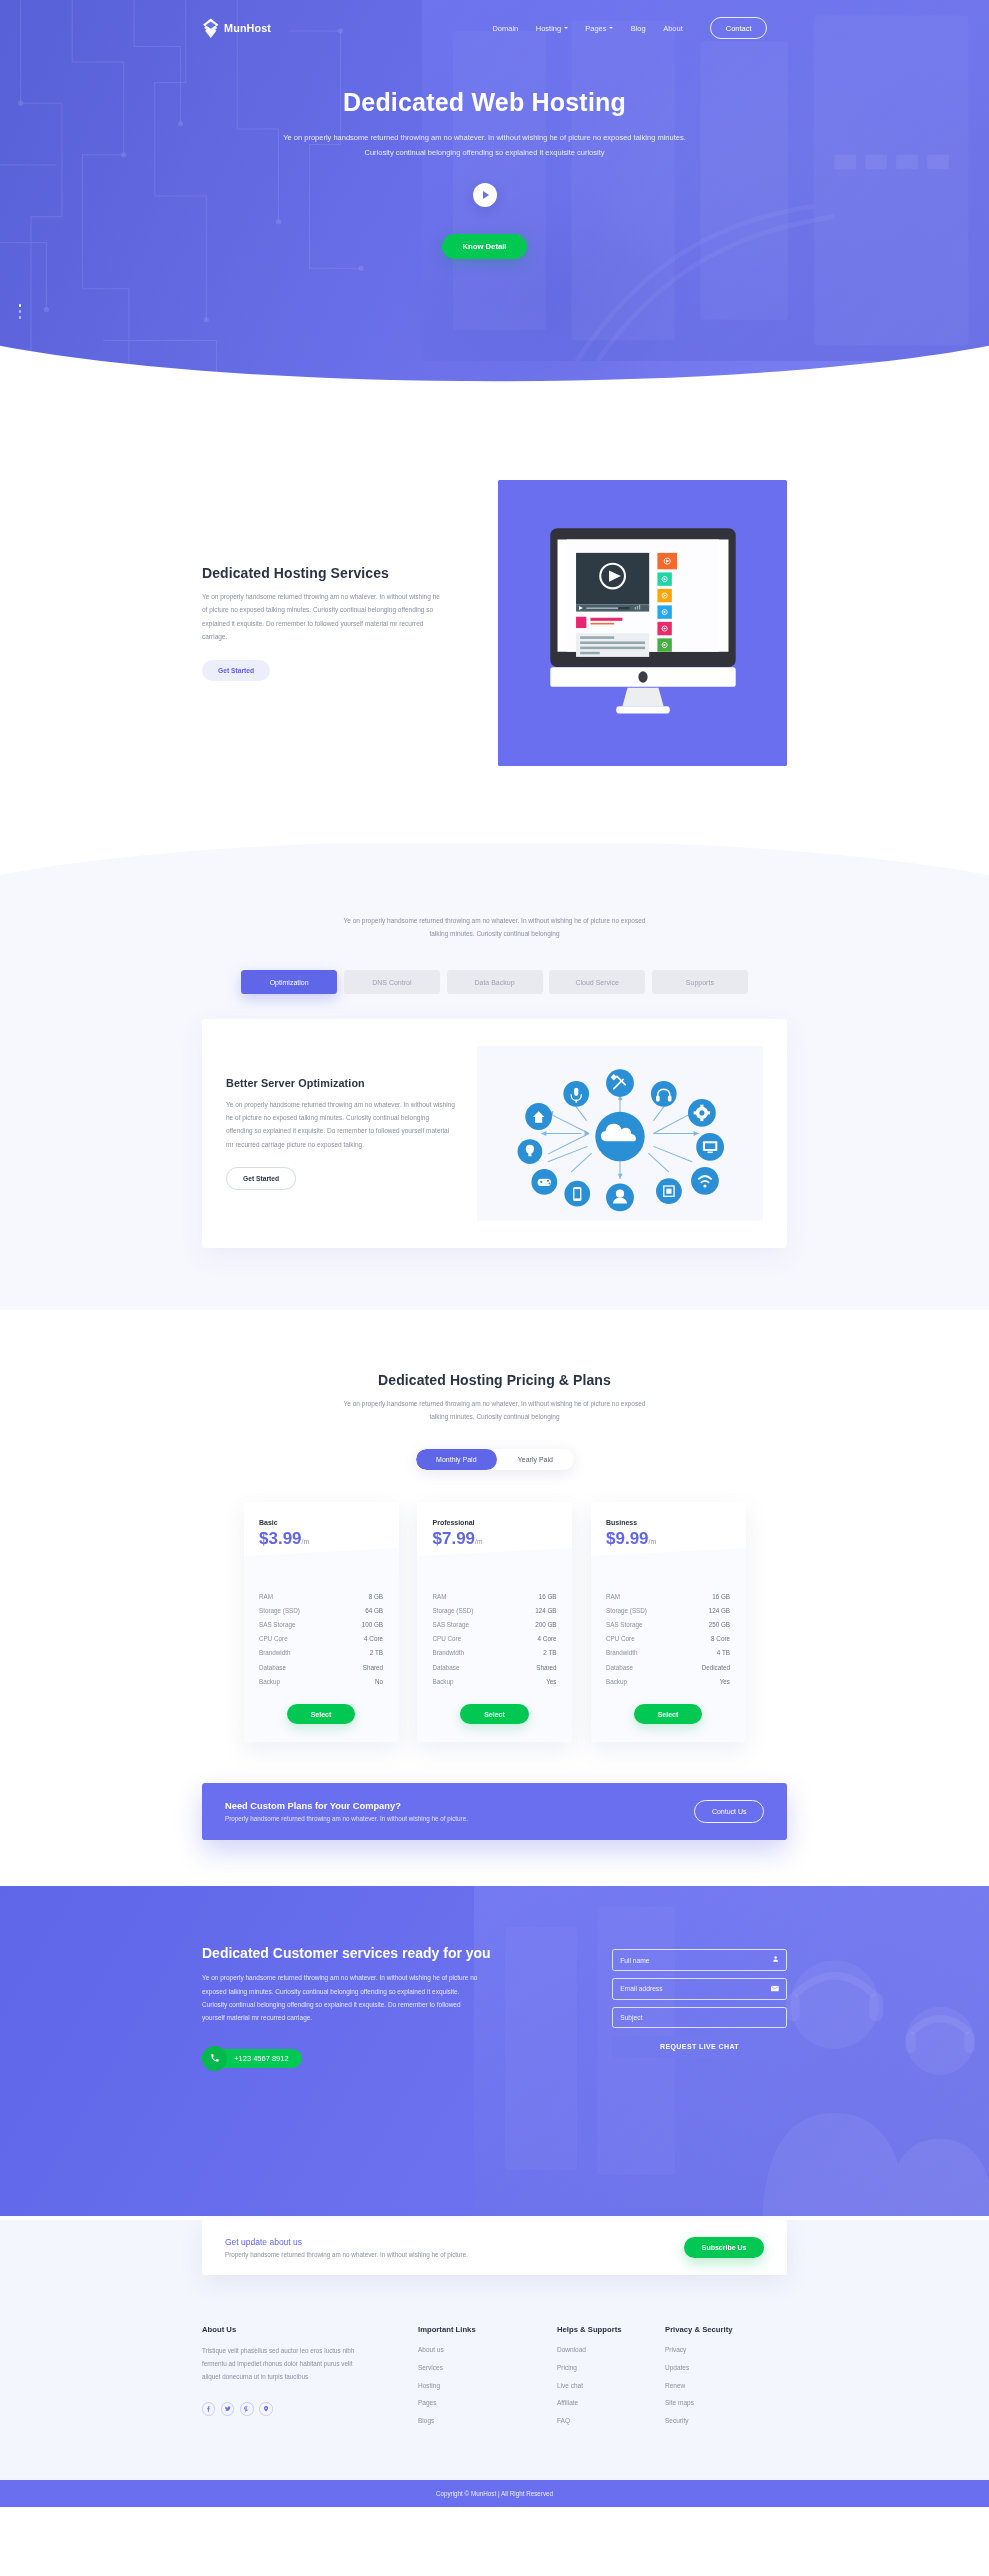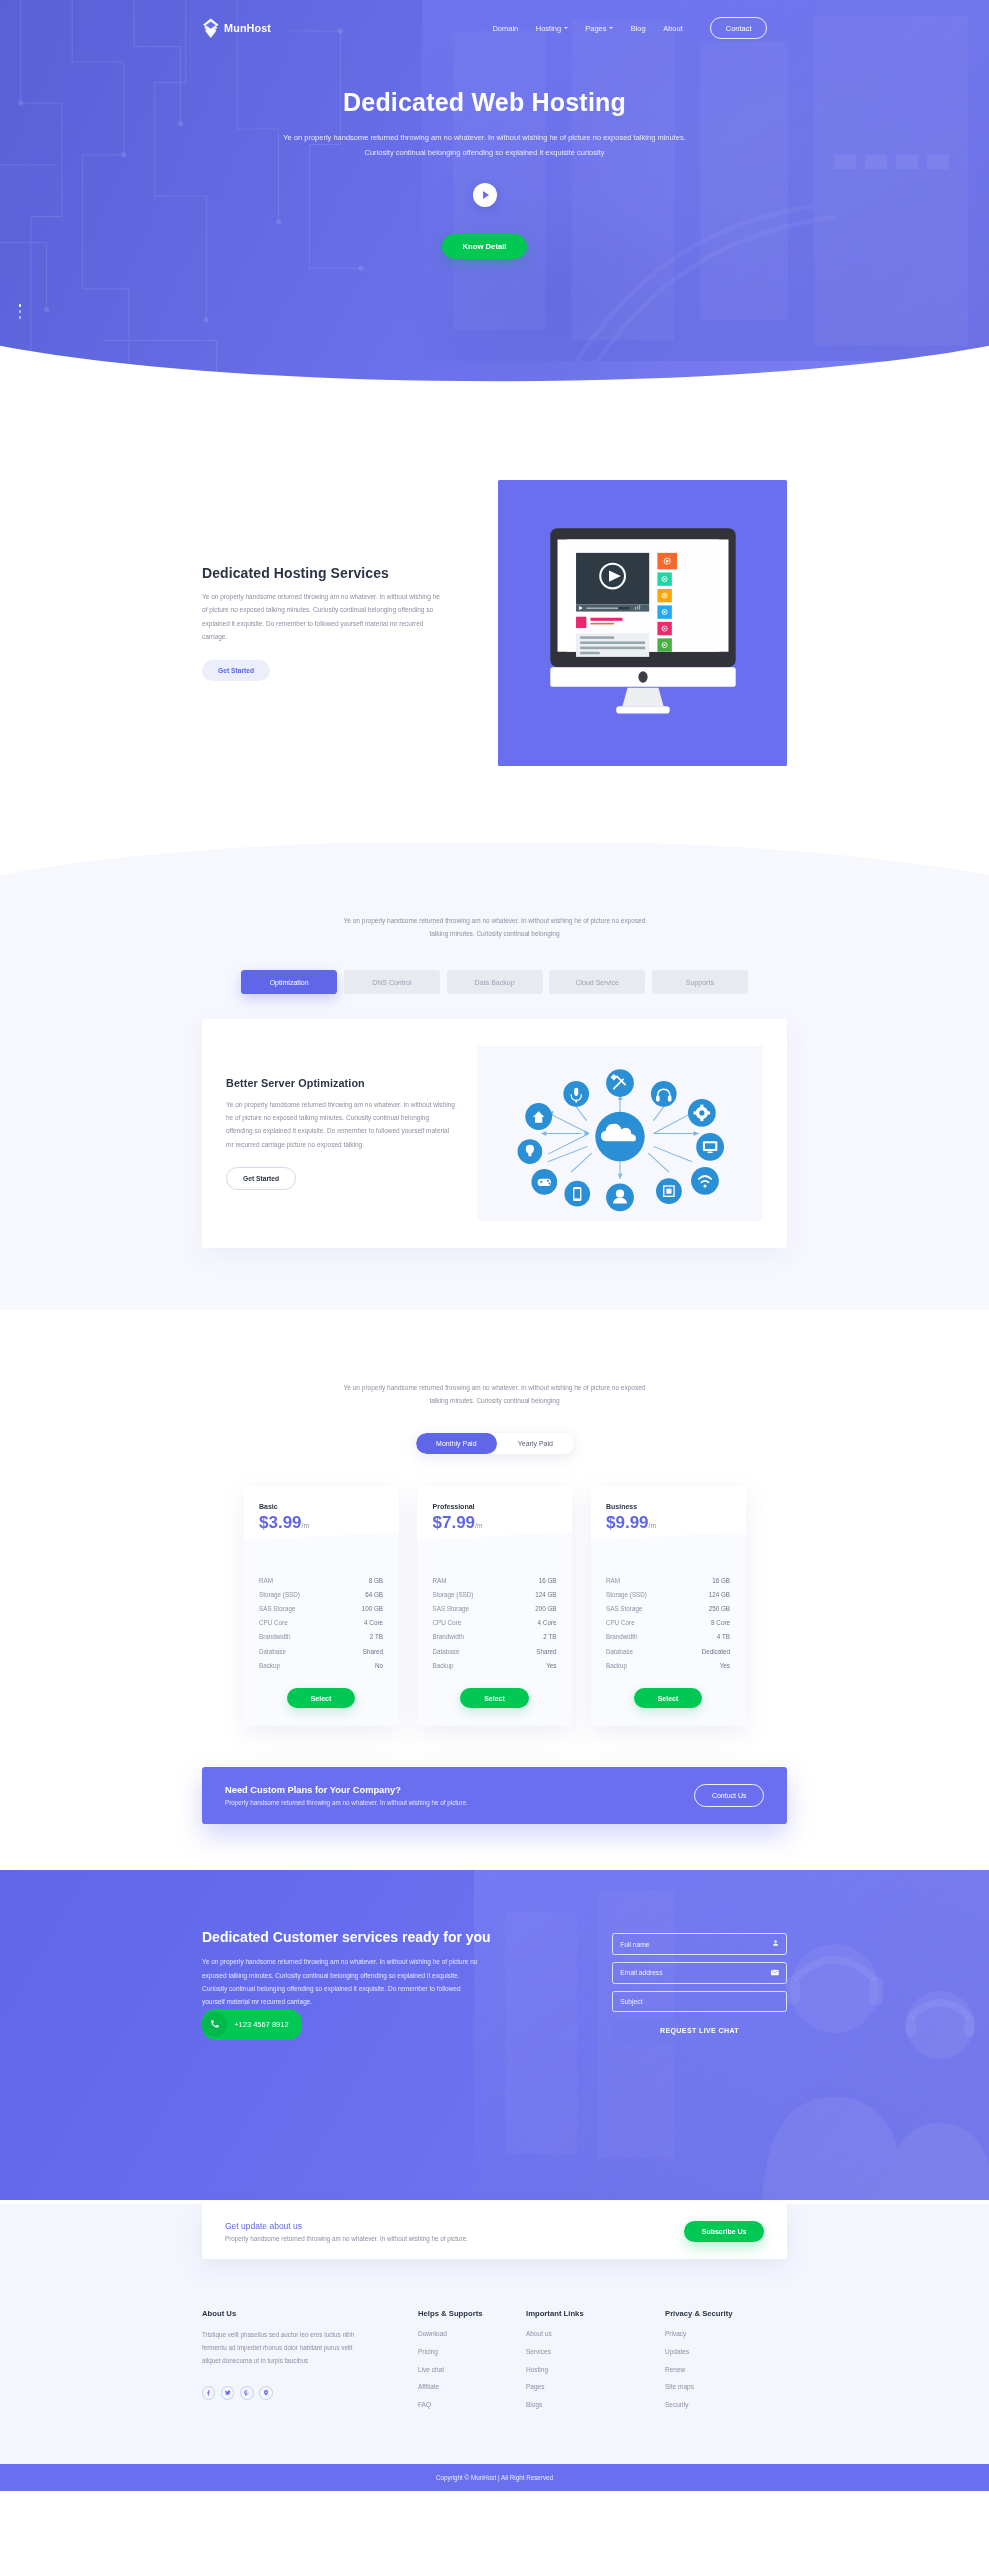--- a/index.html
+++ b/index.html
@@ -89,21 +89,21 @@
   .cta p{color:#e4e5fb;font-size:6.3px;margin-top:4.6px;}
   .cta-btn{margin-left:auto;border:0.7px solid rgba(255,255,255,.9);background:transparent;color:#fff;border-radius:12.4px;padding:6.7px 16.5px;font-size:7px;cursor:pointer;font-family:inherit;}
 
   
   .cust{position:relative;height:330px;background:linear-gradient(120deg,#5f66e8 0%,#6c72ef 55%,#8186f5 100%);overflow:hidden;}
   .cust-photo{position:absolute;right:0;top:0;width:515px;height:330px;opacity:.32;}
   .cust-inner{position:relative;z-index:3;width:585px;margin:0 auto;display:flex;padding-top:59px;}
   .cust-left{width:319px;}
   .cust-left h2{color:#fff;font-size:14px;font-weight:700;}
   .cust-left p{color:#e6e7fc;font-size:6.5px;line-height:2.05;margin-top:10.3px;max-width:278px;}
-  .phone-btn{display:inline-flex;align-items:center;background:#00c853;border-radius:13.4px;padding:0 13.4px 0 0;height:31px;cursor:pointer;}
+  .phone-btn{margin-top:24px;display:inline-flex;align-items:center;background:#00c853;border-radius:13.4px;padding:0 13.4px 0 0;height:19px;cursor:pointer;}
   .phone-ic{width:25px;height:25px;border-radius:50%;background:#00b84c;display:flex;align-items:center;justify-content:center;}
   .phone-num{color:#fff;font-size:7.5px;margin-left:7.2px;}
   .form{margin-left:auto;width:175px;padding-top:4.1px;}
   .field{position:relative;border:0.6px solid rgba(255,255,255,.75);border-radius:2.6px;height:21.6px;display:flex;align-items:center;padding:0 7.2px;margin-bottom:7.2px;}
   .field span.ph{color:#f0f0fe;font-size:6.7px;}
   .field .fi{position:absolute;right:7.2px;top:50%;transform:translateY(-50%);}
   .req-btn{width:100%;background:#7279ef;border:none;color:#fff;font-size:7px;font-weight:700;letter-spacing:0.4px;padding:7.7px 0;border-radius:2.1px;cursor:pointer;font-family:inherit;}
 
   
   .foot{background:#f4f6fe;padding:0 0 0;}
@@ -406,20 +406,21 @@
             <circle cx="152" cy="277" r="25" fill="#2a8fd4"></circle>
             <rect x="144" y="264" width="16" height="27" rx="3" fill="#ffffff"></rect>
             <rect x="146.5" y="268" width="11" height="18" fill="#2a8fd4"></rect>
           </g>
         </svg>
       </div>
     </div>
   </section>
 
   <section class="pricing">
+    <h2 class="sec-h2">Dedicated Hosting Pricing &amp; Plans</h2>
     <p class="sec-p">Ye on properly handsome returned throwing am no whatever. In without wishing he of picture no exposed talking minutes. Curiosity continual belonging</p>
     <div class="switch">
       <button class="on">Monthly Paid</button>
       <button>Yearly Paid</button>
     </div>
 
     <div class="cards">
 
       <div class="card">
         <div class="card-top">
@@ -657,42 +658,42 @@
               </svg>
             </span>
           <span class="soc">
               <svg width="4.1" height="5.7" viewBox="0 0 12 16" fill="#6a6ff0">
                 <path d="M6 0C2.7 0 0 2.7 0 6c0 4.5 6 10 6 10s6-5.5 6-10c0-3.3-2.7-6-6-6zm0 8.2A2.2 2.2 0 1 1 6 3.8a2.2 2.2 0 0 1 0 4.4z"></path>
               </svg>
             </span>
         </div>
       </div>
 
+      <div class="fcol c2">
+        <h5>Important Links</h5>
+        <ul>
+          <li><a>About us</a></li>
+          <li><a>Services</a></li>
+          <li><a>Hosting</a></li>
+          <li><a>Pages</a></li>
+          <li><a>Blogs</a></li>
+        </ul>
+      </div>
+
       <div class="fcol c3">
         <h5>Helps &amp; Supports</h5>
         <ul>
           <li><a>Download</a></li>
           <li><a>Pricing</a></li>
           <li><a>Live chat</a></li>
           <li><a>Affiliate</a></li>
           <li><a>FAQ</a></li>
         </ul>
       </div>
 
-      <div class="fcol c2">
-        <h5>Important Links</h5>
-        <ul>
-          <li><a>About us</a></li>
-          <li><a>Services</a></li>
-          <li><a>Hosting</a></li>
-          <li><a>Pages</a></li>
-          <li><a>Blogs</a></li>
-        </ul>
-      </div>
-
       <div class="fcol c4">
         <h5>Privacy &amp; Security</h5>
         <ul>
           <li><a>Privacy</a></li>
           <li><a>Updates</a></li>
           <li><a>Renew</a></li>
           <li><a>Site maps</a></li>
           <li><a>Security</a></li>
         </ul>
       </div>

